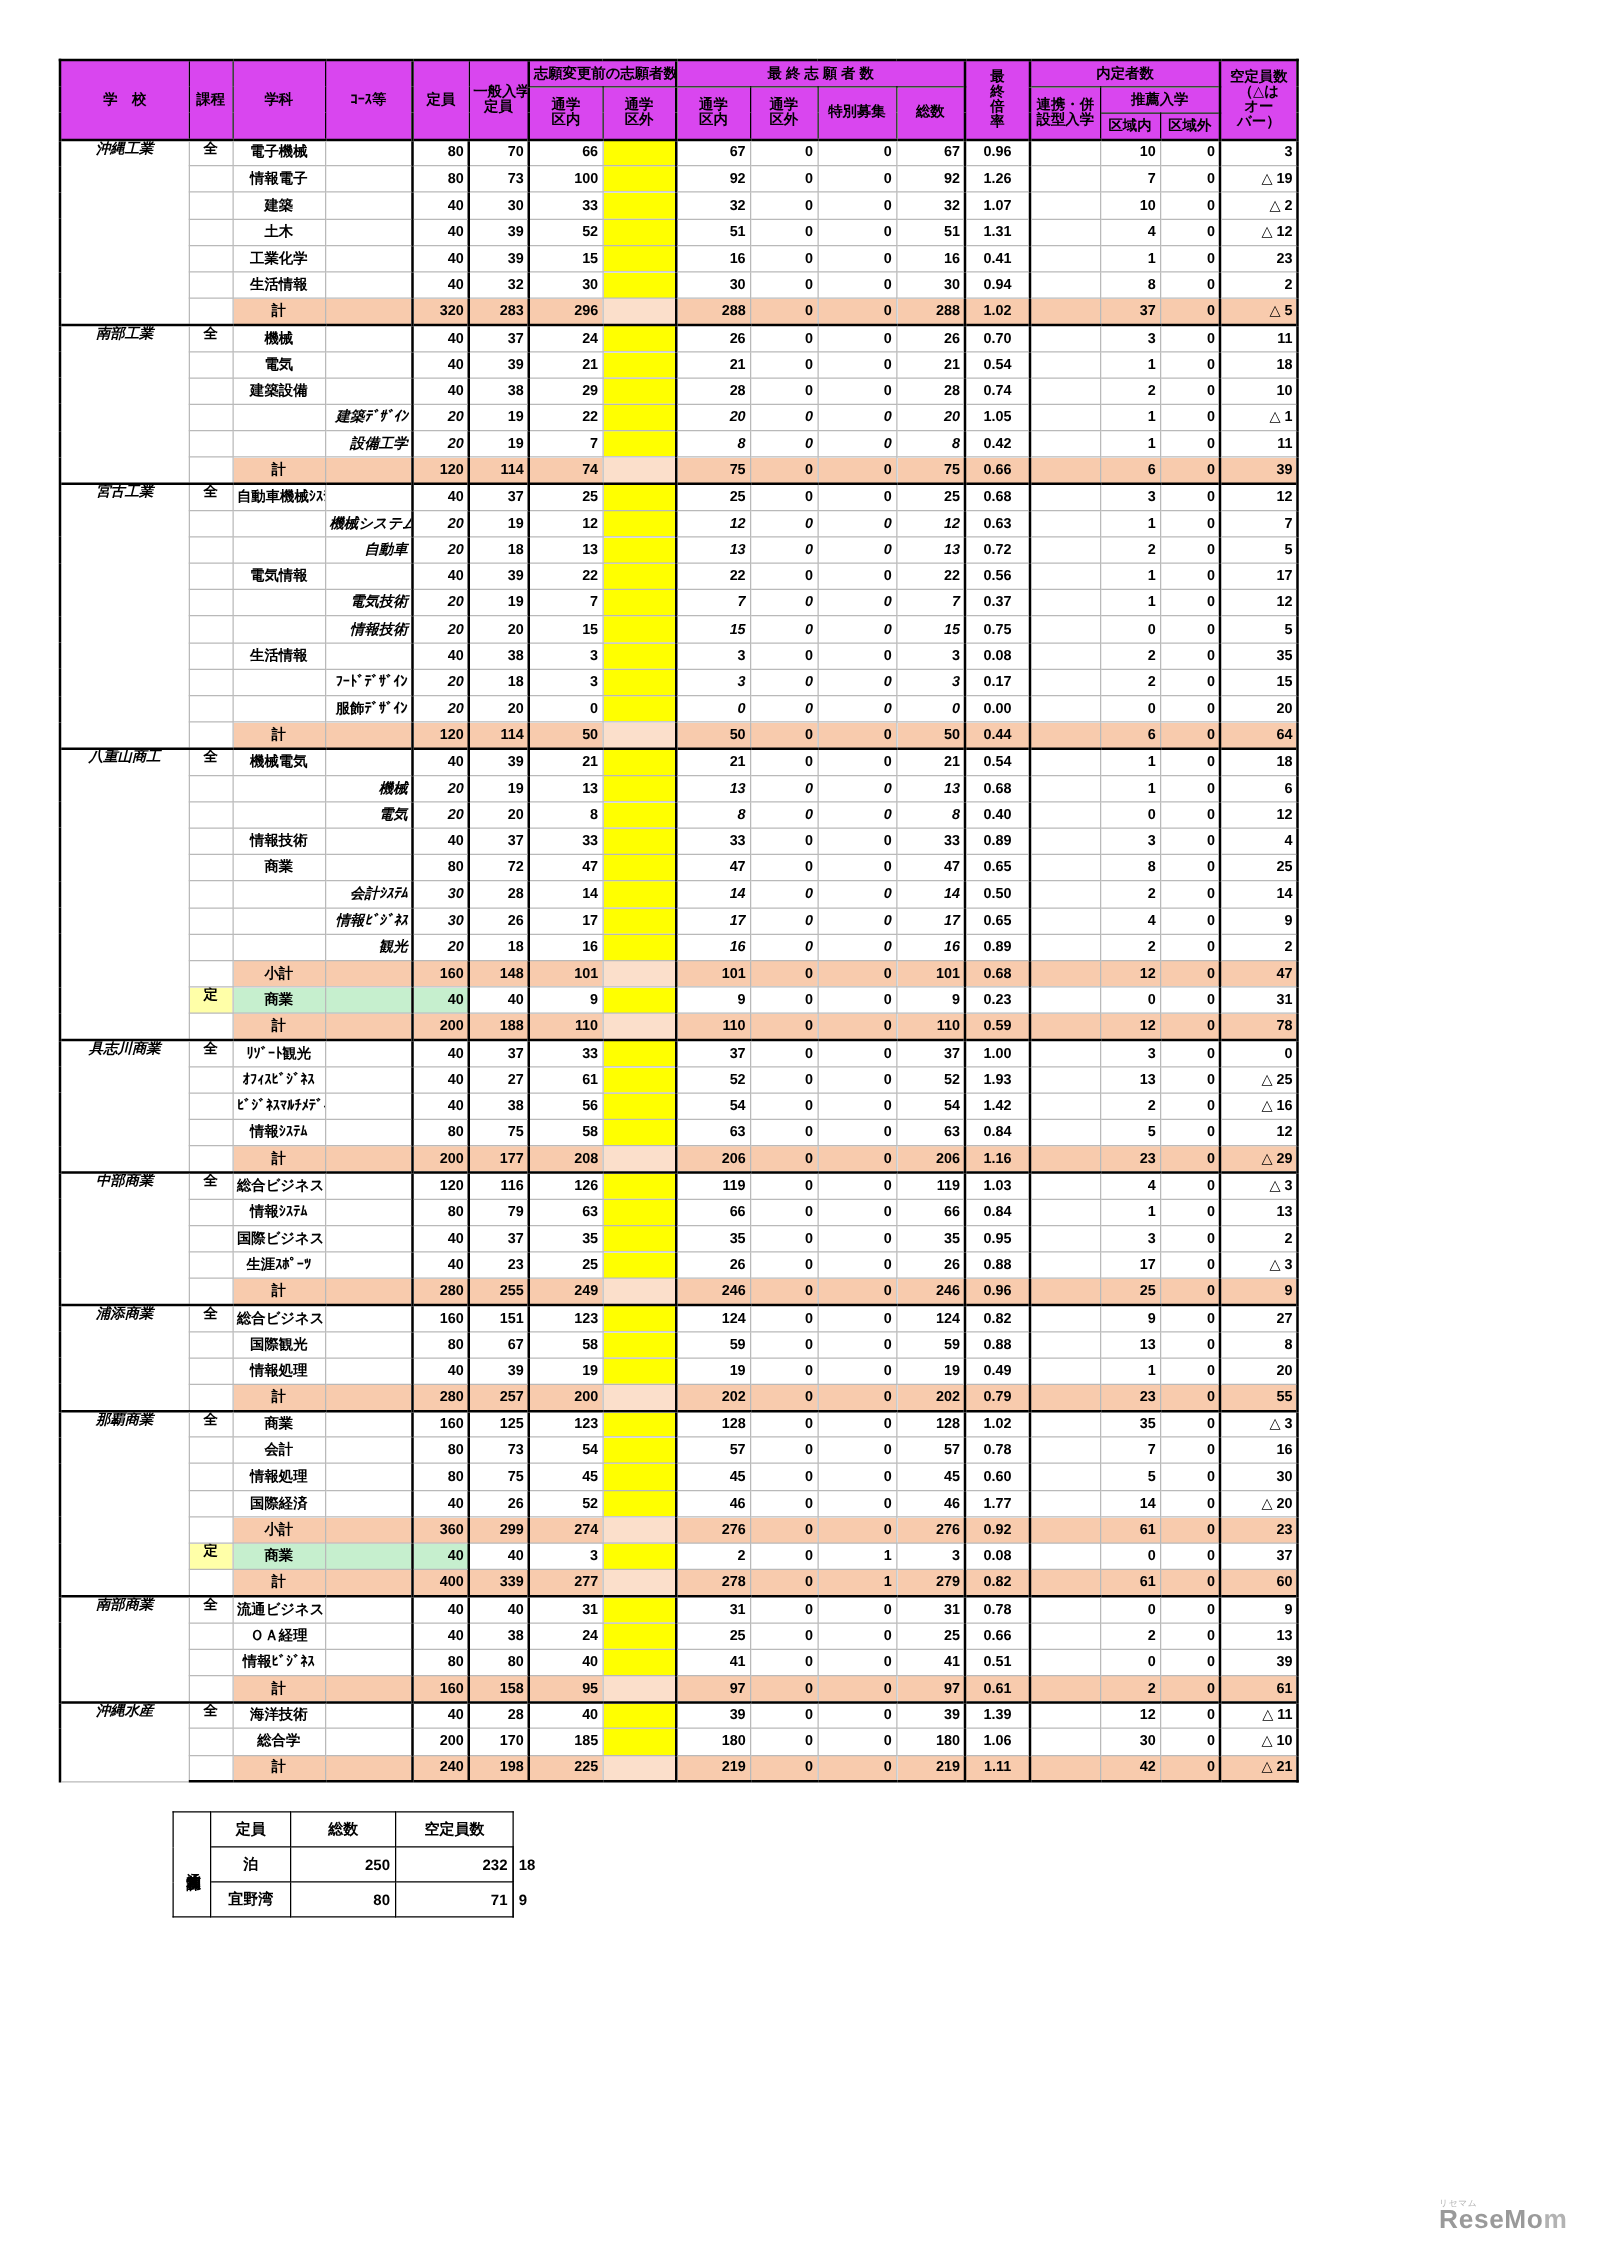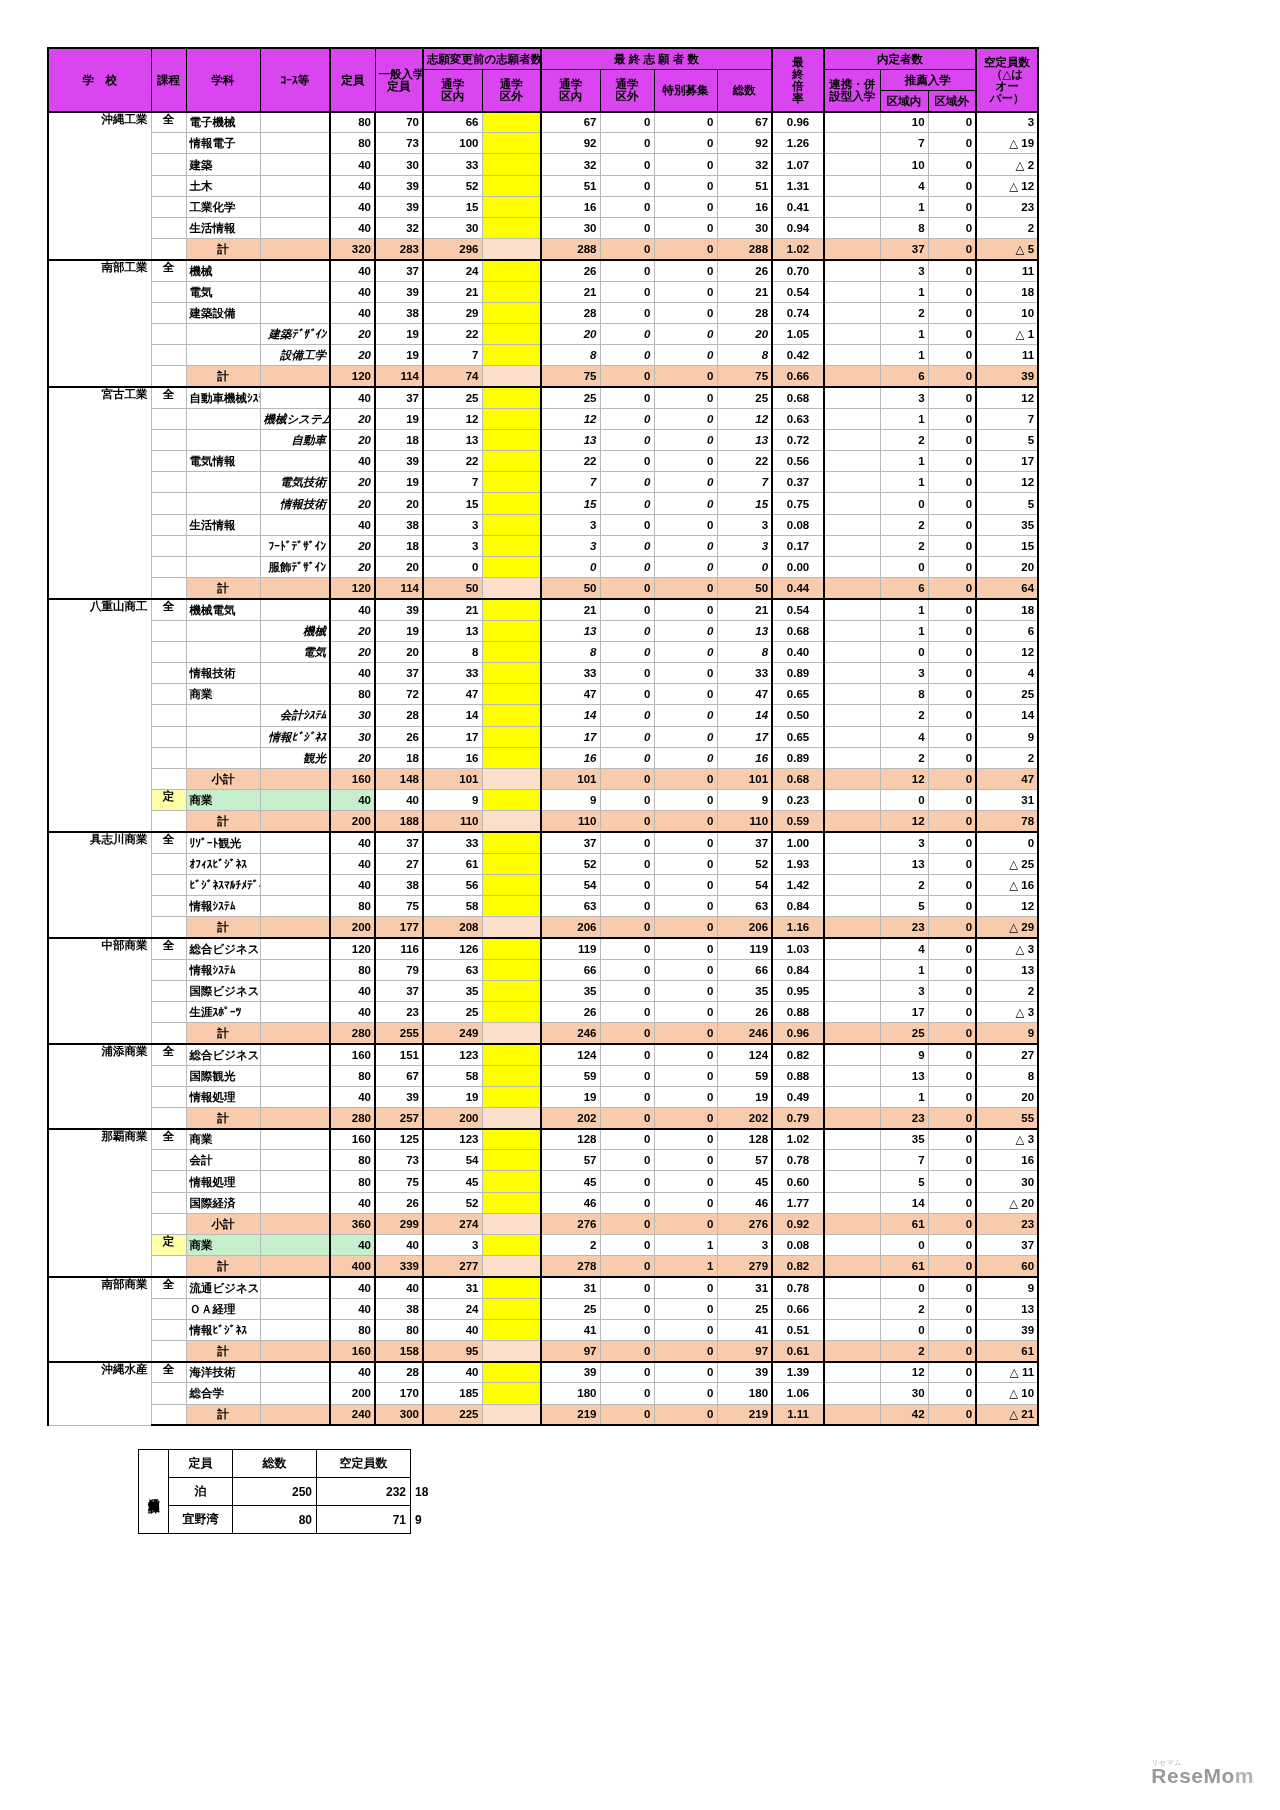--- a/index.html
+++ b/index.html
@@ -25,24 +25,24 @@
   .hdr.small{font-size:10.5px;}
 
   
   .tb{border-top:2px solid #000 !important;}
   .bb{border-bottom:2px solid #000 !important;}
   .lb{border-left:2px solid #000 !important;}
   .rb{border-right:2px solid #000 !important;}
 
   .num{text-align:right;padding-right:4px;}
   .ctr{text-align:center;}
-  .lft{text-align:left;padding-left:4px;margin-top:32px;}
+  .lft{text-align:center;padding-left:4px;margin-top:32px;}
   .rgt{text-align:right;padding-right:2px;}
 
-  .school{font-size:12px;text-align:right;padding-left:5px;vertical-align:top;padding-top:2px;}
+  .school{font-size:12px;text-align:center;padding-left:5px;vertical-align:top;padding-top:2px;font-style:italic;}
   .kind{font-size:12px;text-align:center;vertical-align:top;padding-top:2px;}
 
   .sub{font-style:italic;font-size:11px;}
   .sub-cap{font-size:10px;}
   .tiny{font-size:9.5px;}
   .tiny2{font-size:8.6px;}
 
   .yel{background:#ffff00;}
   .org{background:#f8cbad;}
   .orgl{background:#fbdfcb;}
@@ -1271,21 +1271,21 @@
           <td class="num lb"></td>
           <td class="num">30</td>
           <td class="num">0</td>
           <td class="num lb rb">△ 10</td>
         </tr>
         <tr>
           <td class="kind bb"></td>
           <td class="ctr bb org">計</td>
           <td class="rgt bb org"></td>
           <td class="num lb bb org">240</td>
-          <td class="num lb bb org">300</td>
+          <td class="num lb bb org">198</td>
           <td class="num lb bb org">225</td>
           <td class="num bb orgl"></td>
           <td class="num lb bb org">219</td>
           <td class="num bb org">0</td>
           <td class="num bb org">0</td>
           <td class="num bb org">219</td>
           <td class="ratio lb bb org">1.11</td>
           <td class="num lb bb org"></td>
           <td class="num bb org">42</td>
           <td class="num bb org">0</td>

